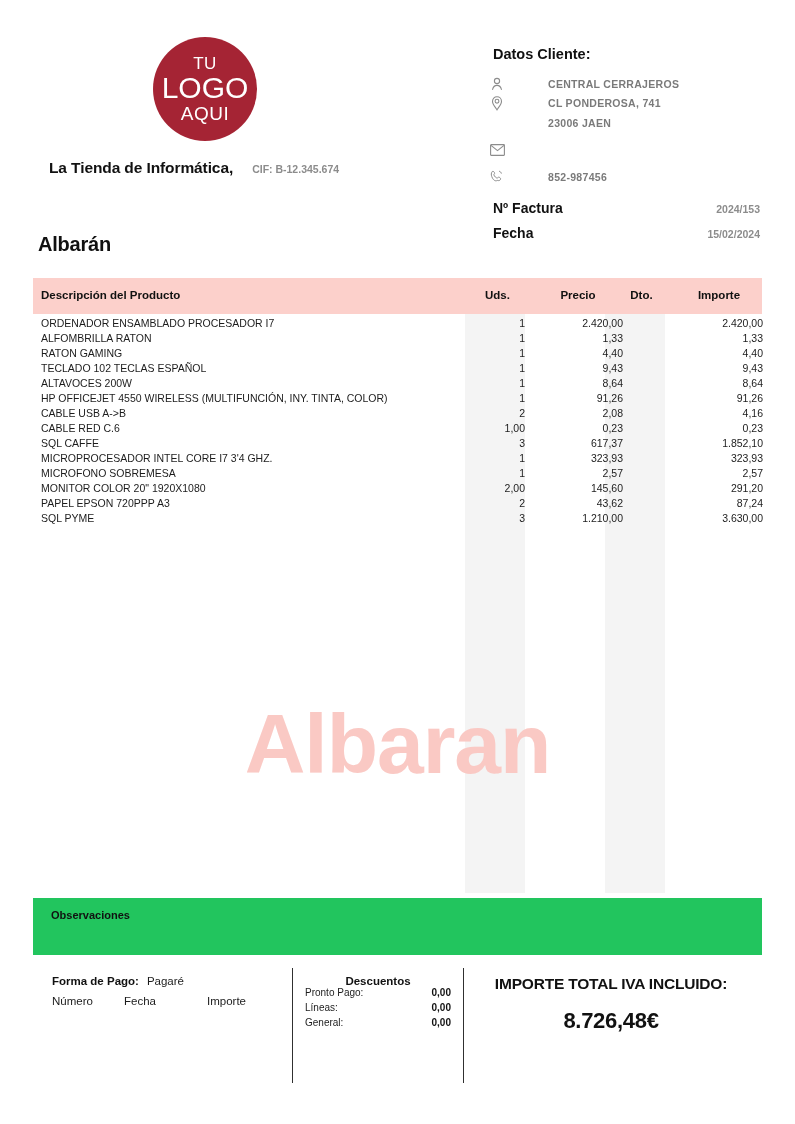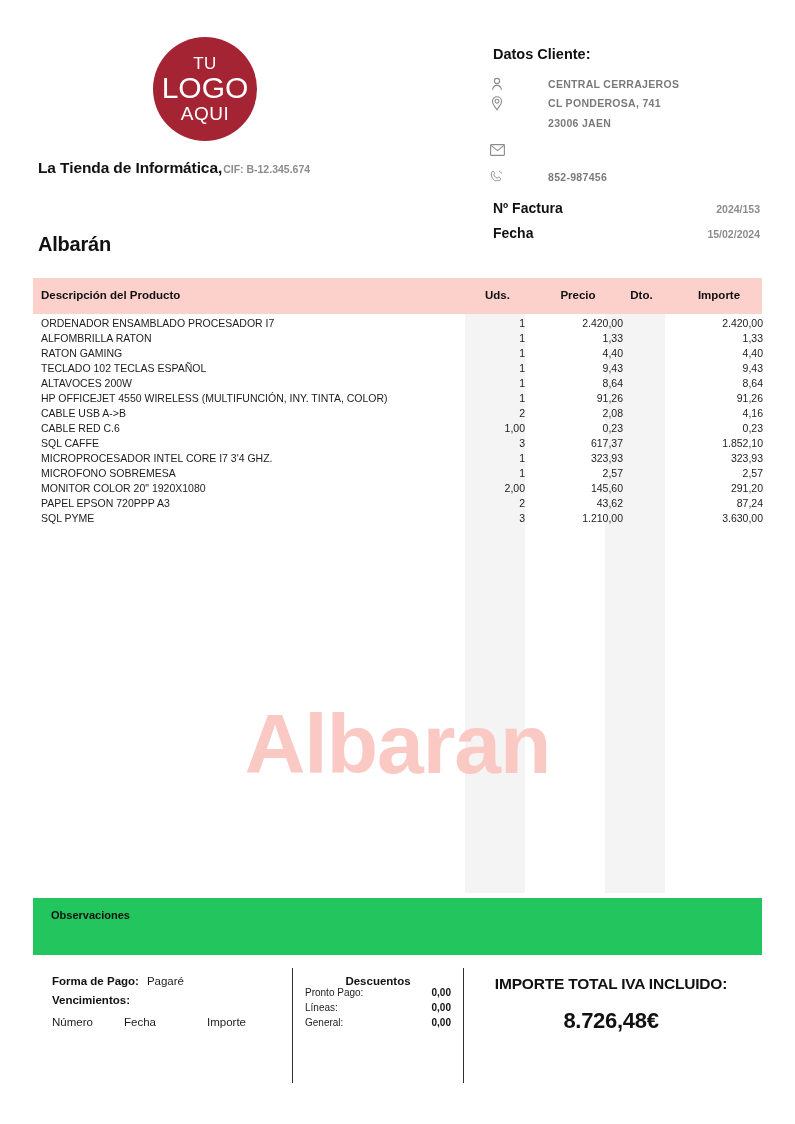--- a/index.html
+++ b/index.html
@@ -61,37 +61,37 @@
     color: #ffffff;
     line-height: 1;
   }
   .logo-tu { font-size: 17px; letter-spacing: 0.5px; margin-bottom: 1px; }
   .logo-logo { font-size: 30px; letter-spacing: 0px; margin-bottom: 1px; }
   .logo-aqui { font-size: 19px; letter-spacing: 0.5px; }
 
   
   .seller-name-row {
     position: absolute;
-    left: 38px;
+    left: 49px;
     top: 159px;
     display: flex;
     align-items: baseline;
     text-align: right;
   }
   .seller-name {
     font-size: 15.5px;
     font-weight: bold;
     color: #111111;
     letter-spacing: -0.1px;
   }
   .seller-cif {
     font-size: 10.5px;
     color: #8c8c8c;
     font-weight: bold;
-    margin-left: 1px;
+    margin-left: 19px;
   }
   .seller-contact {
     position: absolute;
     left: 38px;
     top: 186px;
     display: flex;
     align-items: center;
   }
   .contact-item { display: flex; align-items: center; }
   .contact-item + .contact-item { margin-left: 44px; }
@@ -548,23 +548,20 @@
 
   <div class="observaciones">
     <div class="obs-label">Observaciones</div>
   </div>
 
   <div class="pay">
     <div class="pay-line1">
       <span class="pay-bold">Forma de Pago:</span>
       <span class="pay-val">Pagaré</span>
     </div>
-    <div class="pay-line2">
-      <span class="pay-bold">Vencimientos:</span>
-    </div>
     <div class="pay-cols">
       <span class="pay-col pc-num">Número</span>
       <span class="pay-col pc-fec">Fecha</span>
       <span class="pay-col pc-imp">Importe</span>
     </div>
   </div>
 
   <div class="desc-panel">
     <div class="desc-title">Descuentos</div>
     <div class="desc-row">

